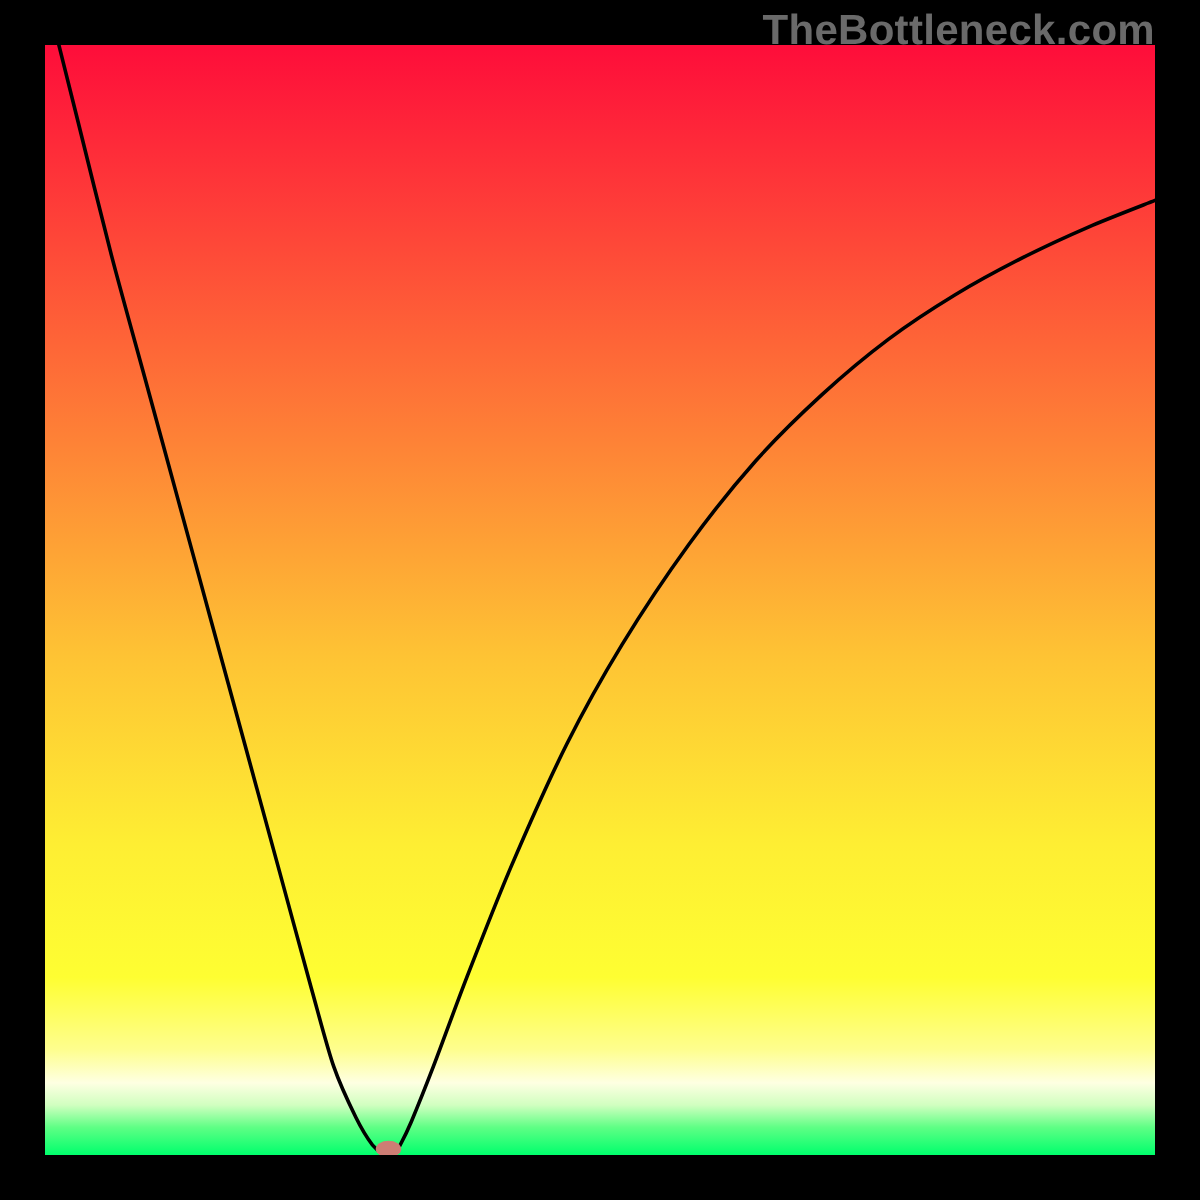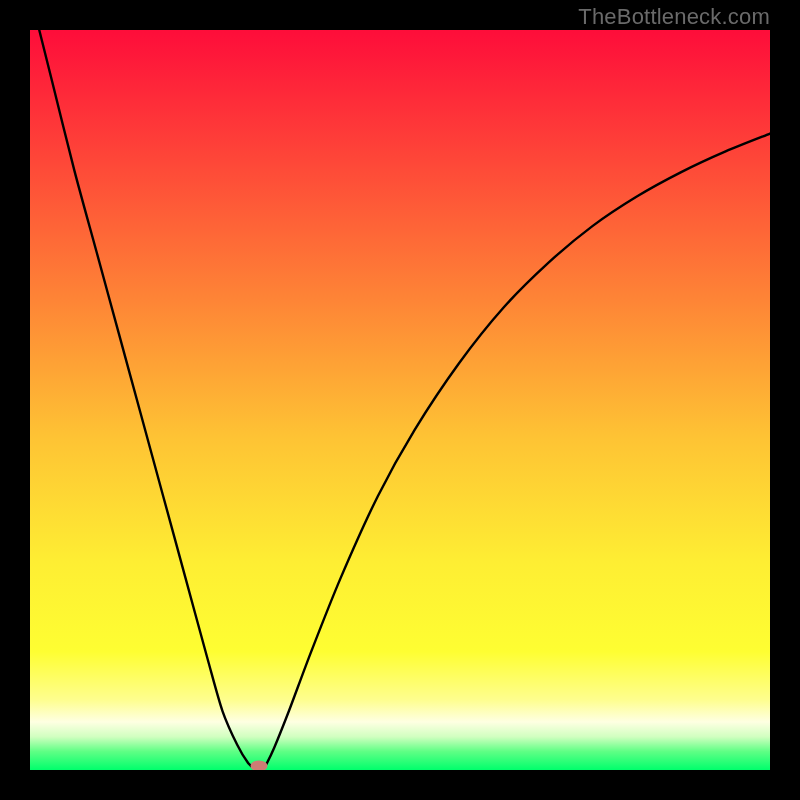--- a/index.html
+++ b/index.html
@@ -45,22 +45,22 @@
     position: absolute;
     width: 17px;
     height: 11px;
     border-radius: 50%;
     transform: translate(-50%, -50%);
   }
   .watermark {
     position: absolute;
     top: 4px;
     right: 30px;
-    font-size: 22px;
-    font-weight: 400;
+    font-size: 28px;
+    font-weight: 700;
     color: #6a6a6a;
     letter-spacing: 0.2px;
   }
 </style>
 </head>
 <body>
 
 <div class="frame">
 
   <div class="watermark">TheBottleneck.com</div>

